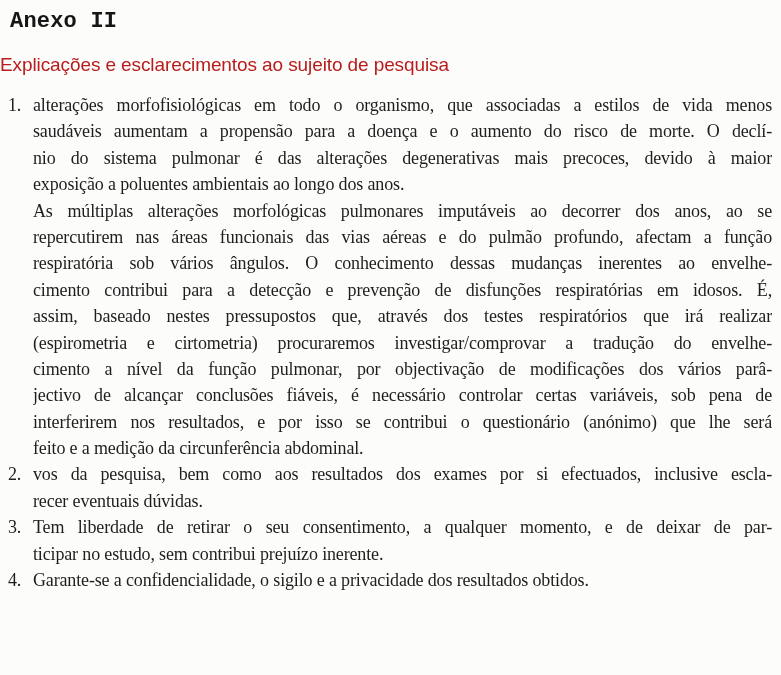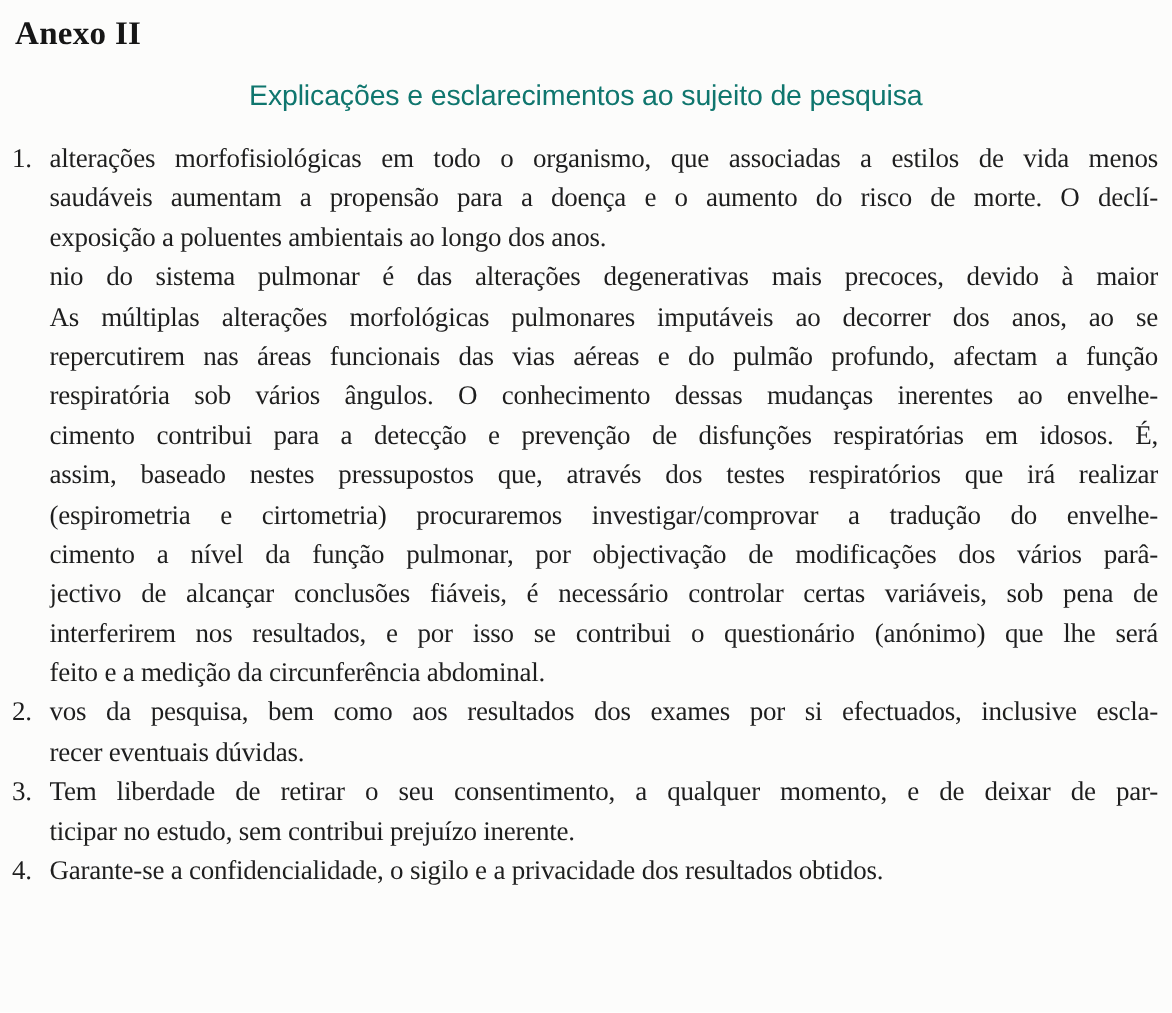--- a/index.html
+++ b/index.html
@@ -6,36 +6,35 @@
   .page {
     position: relative;
     width: 781px;
     height: 675px;
     background: #fcfcfb;
     overflow: hidden;
     font-family: "Liberation Serif", serif;
     color: #1e1e1e;
   }
   .annex-title {
-    font-family: Liberation Serif, serif;
+    font-family: Liberation Mono, monospace;
     font-weight: bold;
     font-size: 22px;
     line-height: 24px;
     letter-spacing: 0.2px;
     margin: 10px 0 0 10px;
     color: #161616;
   }
   .doc-heading {
     font-family: "Liberation Sans", sans-serif;
     font-size: 19px;
     line-height: 22px;
-    text-align: center;
     margin-top: 20px;
     letter-spacing: -0.1px;
-    color: #0f766e;
+    color: #b91c1c;
   }
   .numbered-list {
     margin: 16px 9px 0 8px;
   }
   .list-item {
     position: relative;
     padding-left: 25px;
     font-size: 18px;
     line-height: 26.4px;
     letter-spacing: -0.15px;
@@ -62,22 +61,22 @@
 
 <div class="page">
   <div class="annex-title">Anexo II</div>
   <div class="doc-heading">Explicações e esclarecimentos ao sujeito de pesquisa</div>
   <div class="numbered-list">
       <div class="list-item">
         <span class="item-number">1.</span>
         <div class="para">
           <div class="line">alterações morfofisiológicas em todo o organismo, que associadas a estilos de vida menos</div>
           <div class="line">saudáveis aumentam a propensão para a doença e o aumento do risco de morte. O declí-</div>
+          <div class="line">nio do sistema pulmonar é das alterações degenerativas mais precoces, devido à maior</div>
           <div class="line flush">exposição a poluentes ambientais ao longo dos anos.</div>
-          <div class="line">nio do sistema pulmonar é das alterações degenerativas mais precoces, devido à maior</div>
         </div>
         <div class="para">
           <div class="line">As múltiplas alterações morfológicas pulmonares imputáveis ao decorrer dos anos, ao se</div>
           <div class="line">repercutirem nas áreas funcionais das vias aéreas e do pulmão profundo, afectam a função</div>
           <div class="line">respiratória sob vários ângulos. O conhecimento dessas mudanças inerentes ao envelhe-</div>
           <div class="line">cimento contribui para a detecção e prevenção de disfunções respiratórias em idosos. É,</div>
           <div class="line">assim, baseado nestes pressupostos que, através dos testes respiratórios que irá realizar</div>
           <div class="line">(espirometria e cirtometria) procuraremos investigar/comprovar a tradução do envelhe-</div>
           <div class="line">cimento a nível da função pulmonar, por objectivação de modificações dos vários parâ-</div>
           <div class="line">jectivo de alcançar conclusões fiáveis, é necessário controlar certas variáveis, sob pena de</div>

